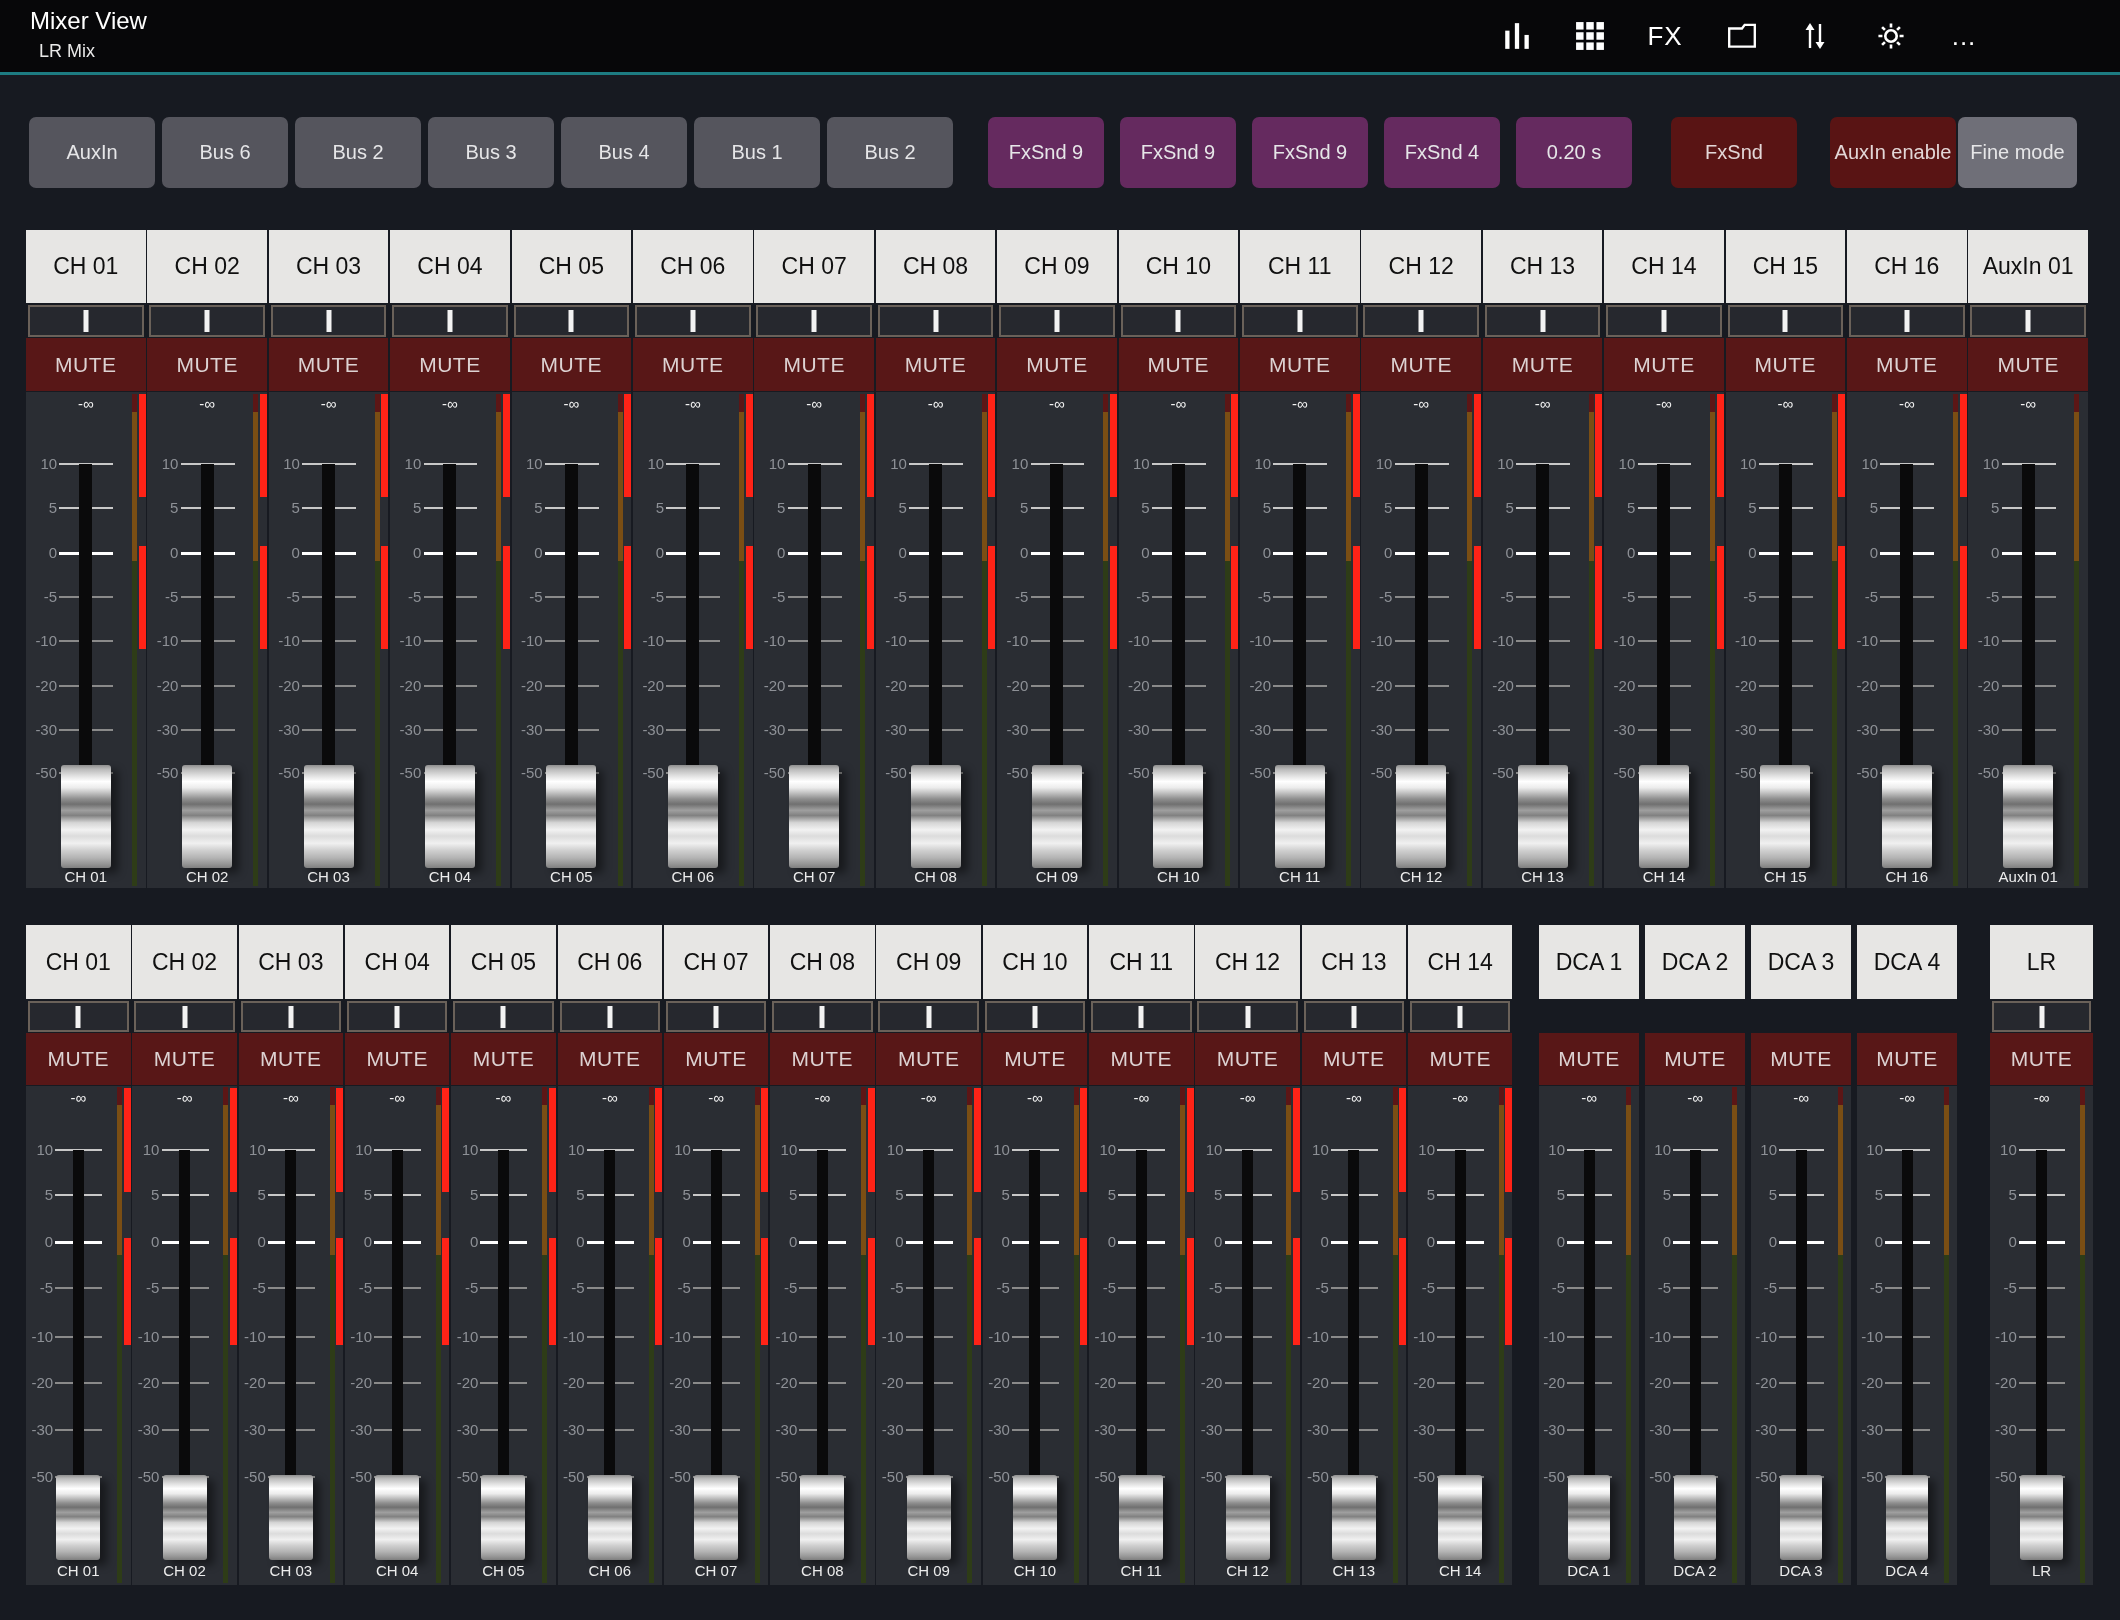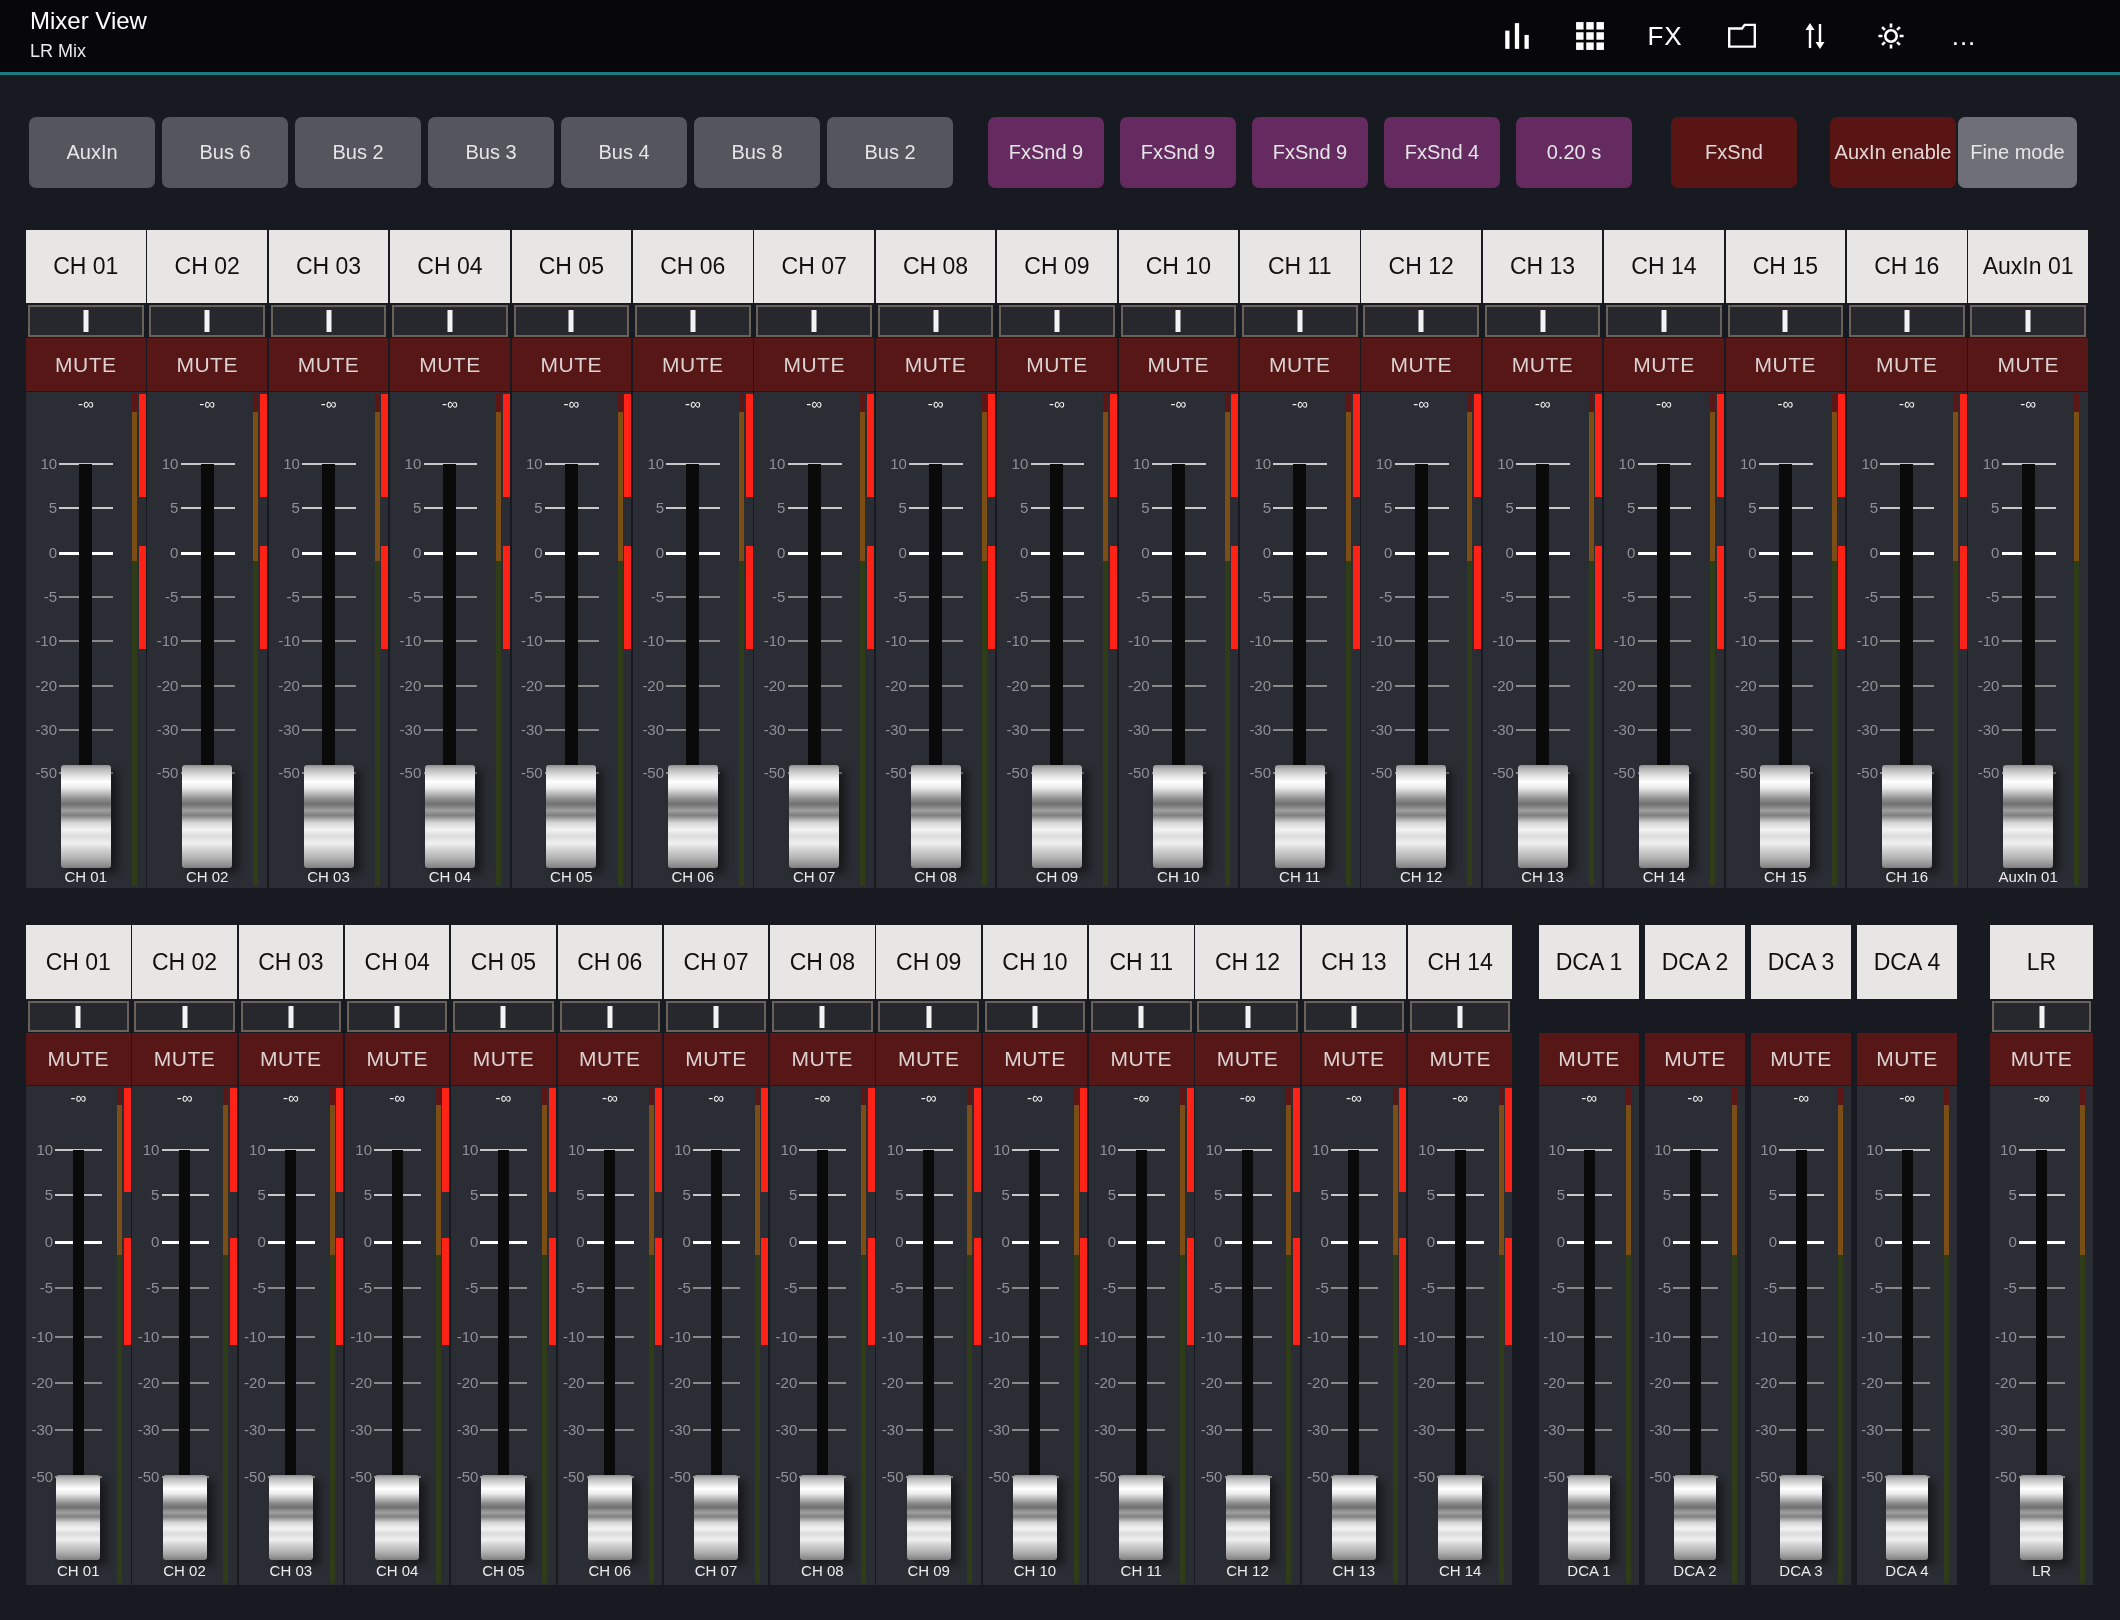--- a/index.html
+++ b/index.html
@@ -3,21 +3,21 @@
 <meta charset="utf-8">
 <style>
   html,body{margin:0;padding:0;background:#171a21;}
   #stage{position:relative;width:2120px;height:1620px;background:#171a21;overflow:hidden;
          font-family:"Liberation Sans","DejaVu Sans",sans-serif;}
 
   
   .topbar{position:absolute;left:0;top:0;width:2120px;height:72px;background:#070709;
           border-bottom:3px solid #1d7c82;}
   .title{position:absolute;left:30px;top:7px;font-size:24px;color:#ffffff;}
-  .subtitle{position:absolute;left:30px;top:41px;font-size:18px;color:#e9e9e9;}
+  .subtitle{position:absolute;left:39px;top:41px;font-size:18px;color:#e9e9e9;}
   .tb-icon{position:absolute;top:0;height:72px;width:44px;display:flex;align-items:center;
            justify-content:center;color:#ffffff;}
   .tb-icon svg{display:block;}
   .tb-icon .txt{font-size:26px;color:#fff;letter-spacing:1px;}
 
   
   .btn{position:absolute;top:117px;height:71px;border-radius:7px;display:flex;align-items:center;
        justify-content:center;font-size:20px;color:#e6e6e8;box-sizing:border-box;}
   .btn.gray{background:#55555d;}
   .btn.purple{background:#652a5f;}
@@ -101,21 +101,21 @@
           <span class="txt">...</span>
         </div>
       </div>
   </div>
   <div id="toolbar">
       <div class="btn gray" style="left: 29px; width: 126px;">AuxIn</div>
       <div class="btn gray" style="left: 162px; width: 126px;">Bus 6</div>
       <div class="btn gray" style="left: 295px; width: 126px;">Bus 2</div>
       <div class="btn gray" style="left: 428px; width: 126px;">Bus 3</div>
       <div class="btn gray" style="left: 561px; width: 126px;">Bus 4</div>
-      <div class="btn gray" style="left: 694px; width: 126px;">Bus 8</div>
+      <div class="btn gray" style="left: 694px; width: 126px;">Bus 1</div>
       <div class="btn gray" style="left: 827px; width: 126px;">Bus 2</div>
       <div class="btn purple" style="left: 988px; width: 116px;">FxSnd 9</div>
       <div class="btn purple" style="left: 1120px; width: 116px;">FxSnd 9</div>
       <div class="btn purple" style="left: 1252px; width: 116px;">FxSnd 9</div>
       <div class="btn purple" style="left: 1384px; width: 116px;">FxSnd 4</div>
       <div class="btn purple" style="left: 1516px; width: 116px;">0.20 s</div>
       <div class="btn red" style="left: 1671px; width: 126px;">FxSnd</div>
       <div class="btn red" style="left: 1830px; width: 126px;">AuxIn enable</div>
       <div class="btn lightgray" style="left: 1958px; width: 119px;">Fine mode</div>
     </div>

